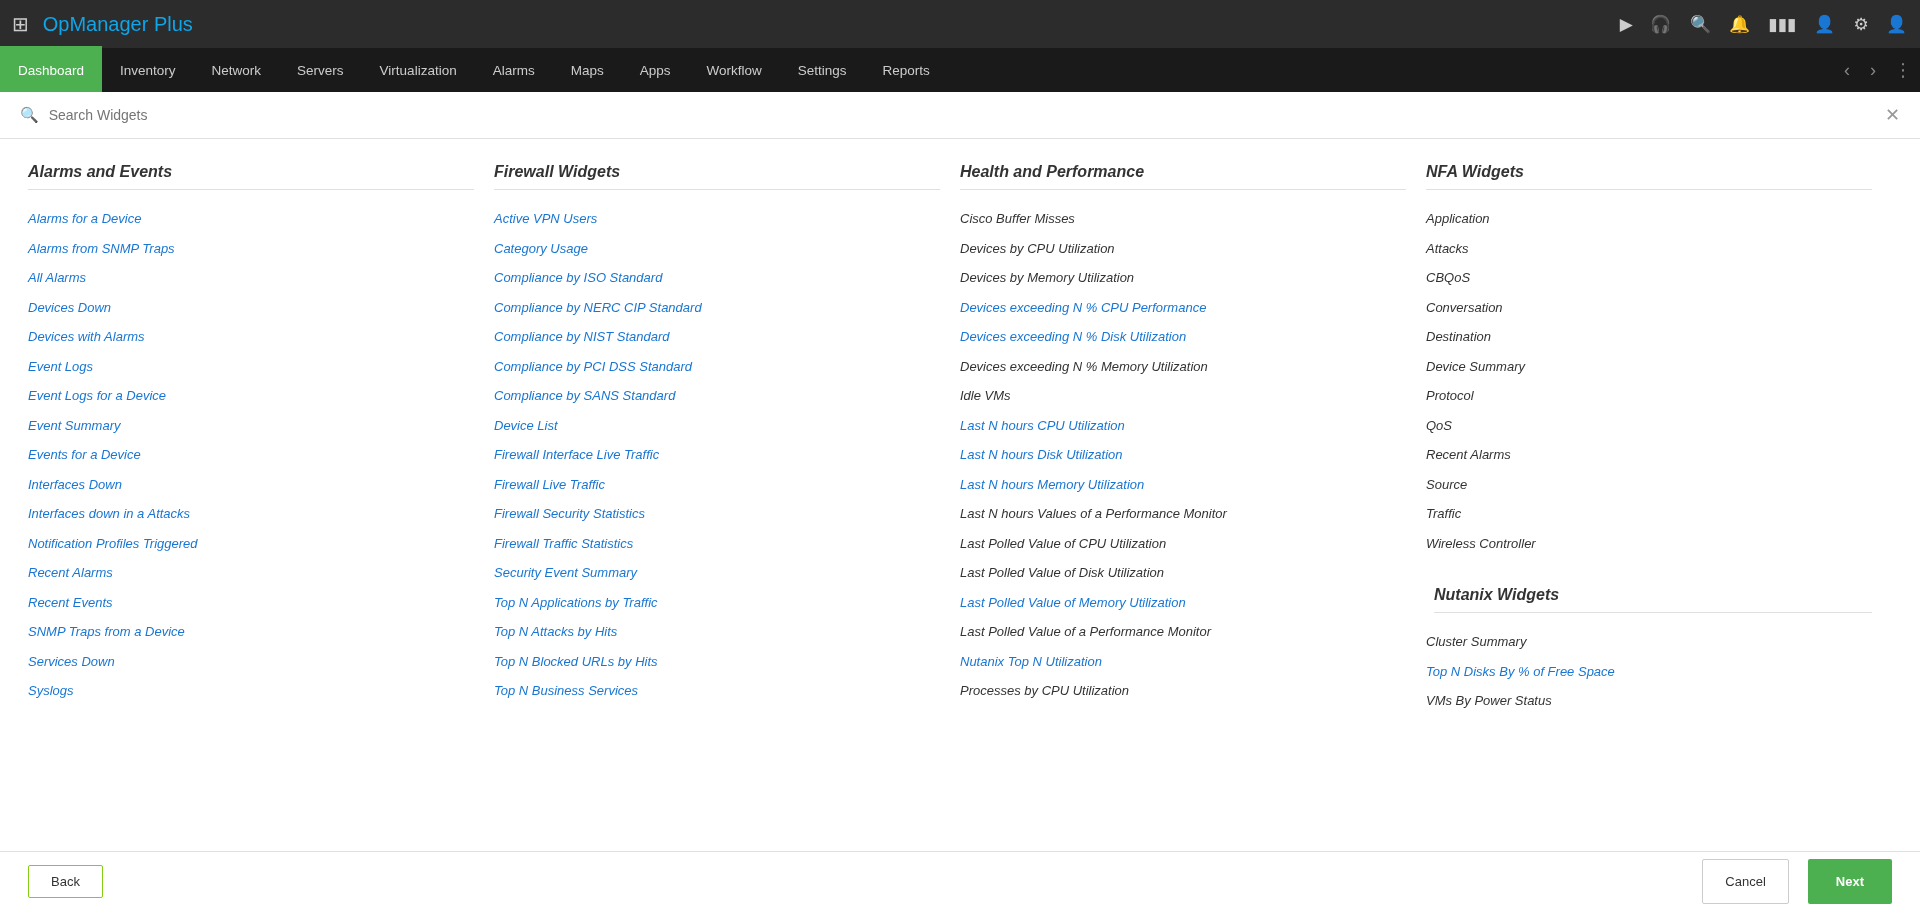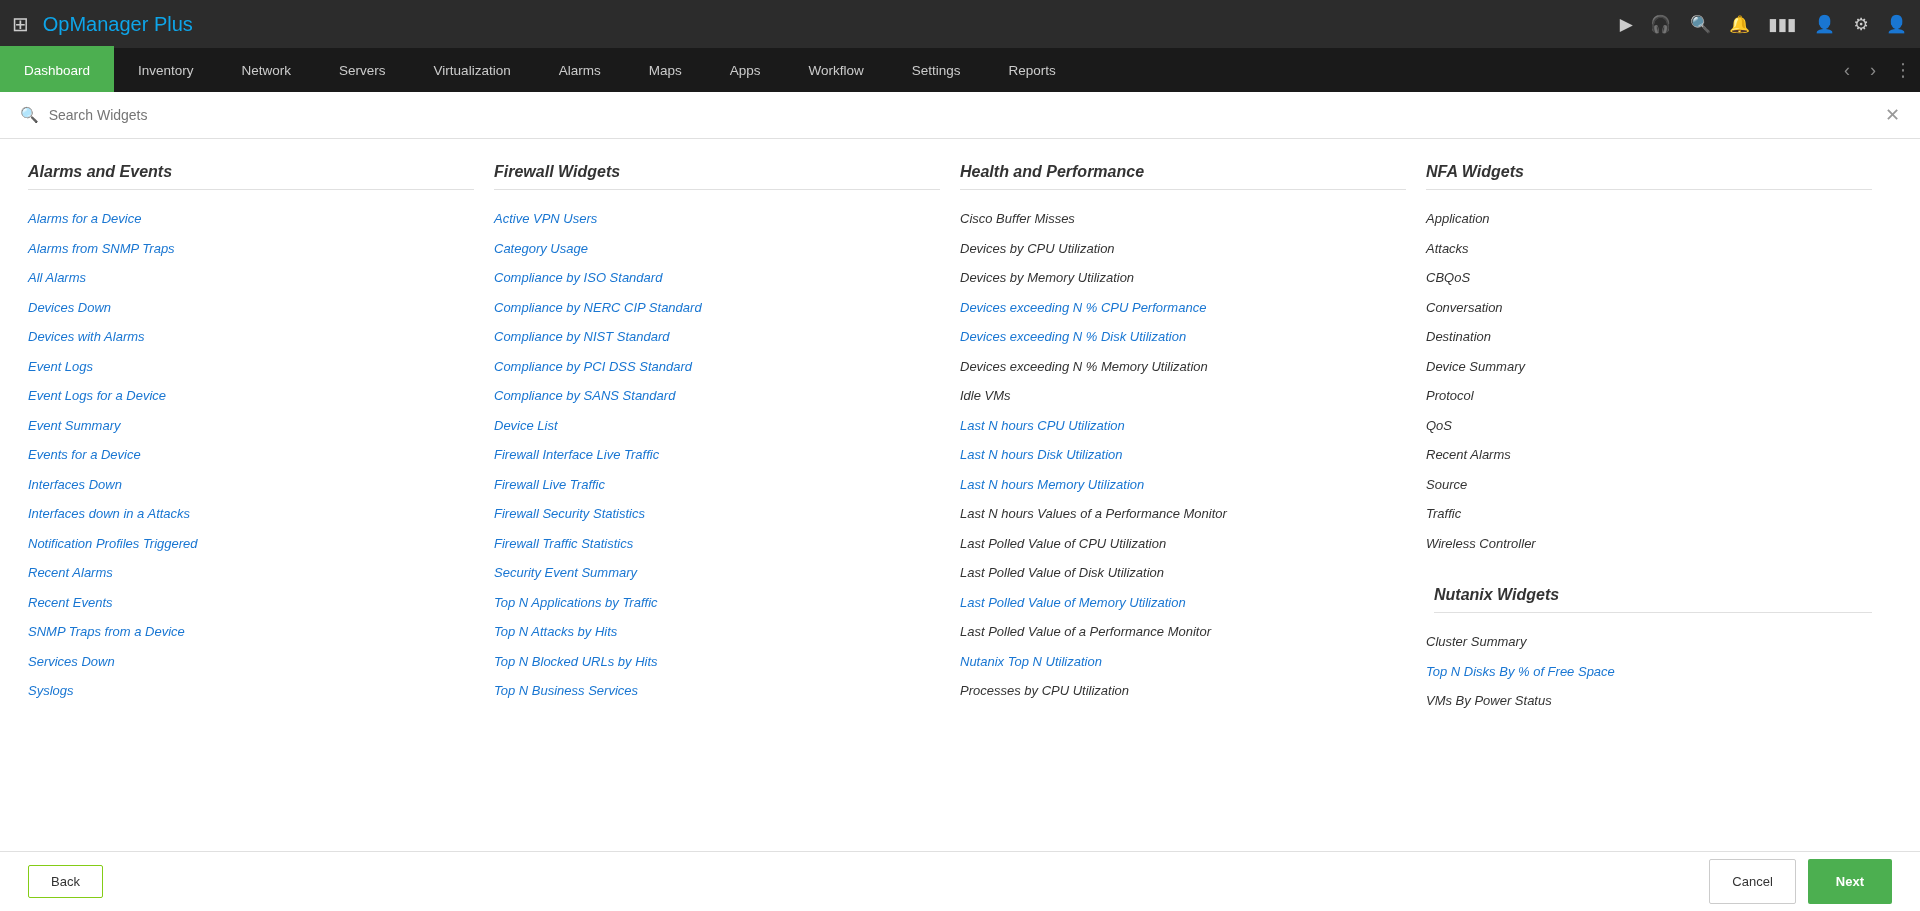--- a/index.html
+++ b/index.html
@@ -12,21 +12,21 @@
     .top-bar-grid { color: #ccc; font-size: 20px; margin-right: 14px; cursor: pointer; }
     .top-bar-title { color: #0ea5e9; font-size: 20px; font-weight: normal; flex: 1; }
     .top-bar-icons { display: flex; align-items: center; gap: 18px; color: #ccc; font-size: 17px; }
     .top-bar-icon { cursor: pointer; color: #ccc; }
 
     
     .nav-bar {
       display: flex; align-items: center; background: #1a1a1a; height: 44px; flex-shrink: 0;
     }
     .nav-item {
-      color: #ccc; padding: 0 24px; height: 48px; display: flex; align-items: center; cursor: pointer; font-size: 13.5px; white-space: nowrap;
+      color: #ccc; padding: 0 18px; height: 48px; display: flex; align-items: center; cursor: pointer; font-size: 13.5px; white-space: nowrap;
     }
     .nav-item.active { background: #4caf50; color: #fff; }
     .nav-spacer { flex: 1; }
     .nav-arrows { display: flex; align-items: center; }
     .nav-arrow { color: #888; padding: 0 10px; cursor: pointer; font-size: 18px; height: 44px; display: flex; align-items: center; }
     .nav-dots { color: #888; padding: 0 8px; cursor: pointer; font-size: 18px; height: 44px; display: flex; align-items: center; }
 
     
     .search-bar {
       background: #fff; border-bottom: 1px solid #e0e0e0; padding: 12px 20px; display: flex; align-items: center; flex-shrink: 0;
@@ -59,21 +59,21 @@
     }
 
     
     .footer {
       position: fixed; bottom: 0; left: 0; right: 0; background: #fff; border-top: 1px solid #e0e0e0;
       display: flex; align-items: center; justify-content: space-between; padding: 14px 28px; height: 60px;
     }
     .btn-back {
       background: #fff; border: 1px solid #84cc16; color: #333; padding: 8px 22px; cursor: pointer; font-size: 13px; border-radius: 2px;
     }
-    .footer-right { display: flex; gap: 12px; }
+    .footer-right { display: flex; gap: 19px; }
     .btn-cancel {
       background: #fff; border: 1px solid #ccc; color: #333; padding: 8px 22px; cursor: pointer; font-size: 13px; border-radius: 2px;
     }
     .btn-next {
       background: #4caf50; border: none; color: #fff; padding: 15px 28px; cursor: pointer; font-size: 13px; border-radius: 2px; font-weight: bold;
     }
 
     
     .content::-webkit-scrollbar { width: 8px; }
     .content::-webkit-scrollbar-track { background: #f1f1f1; }

